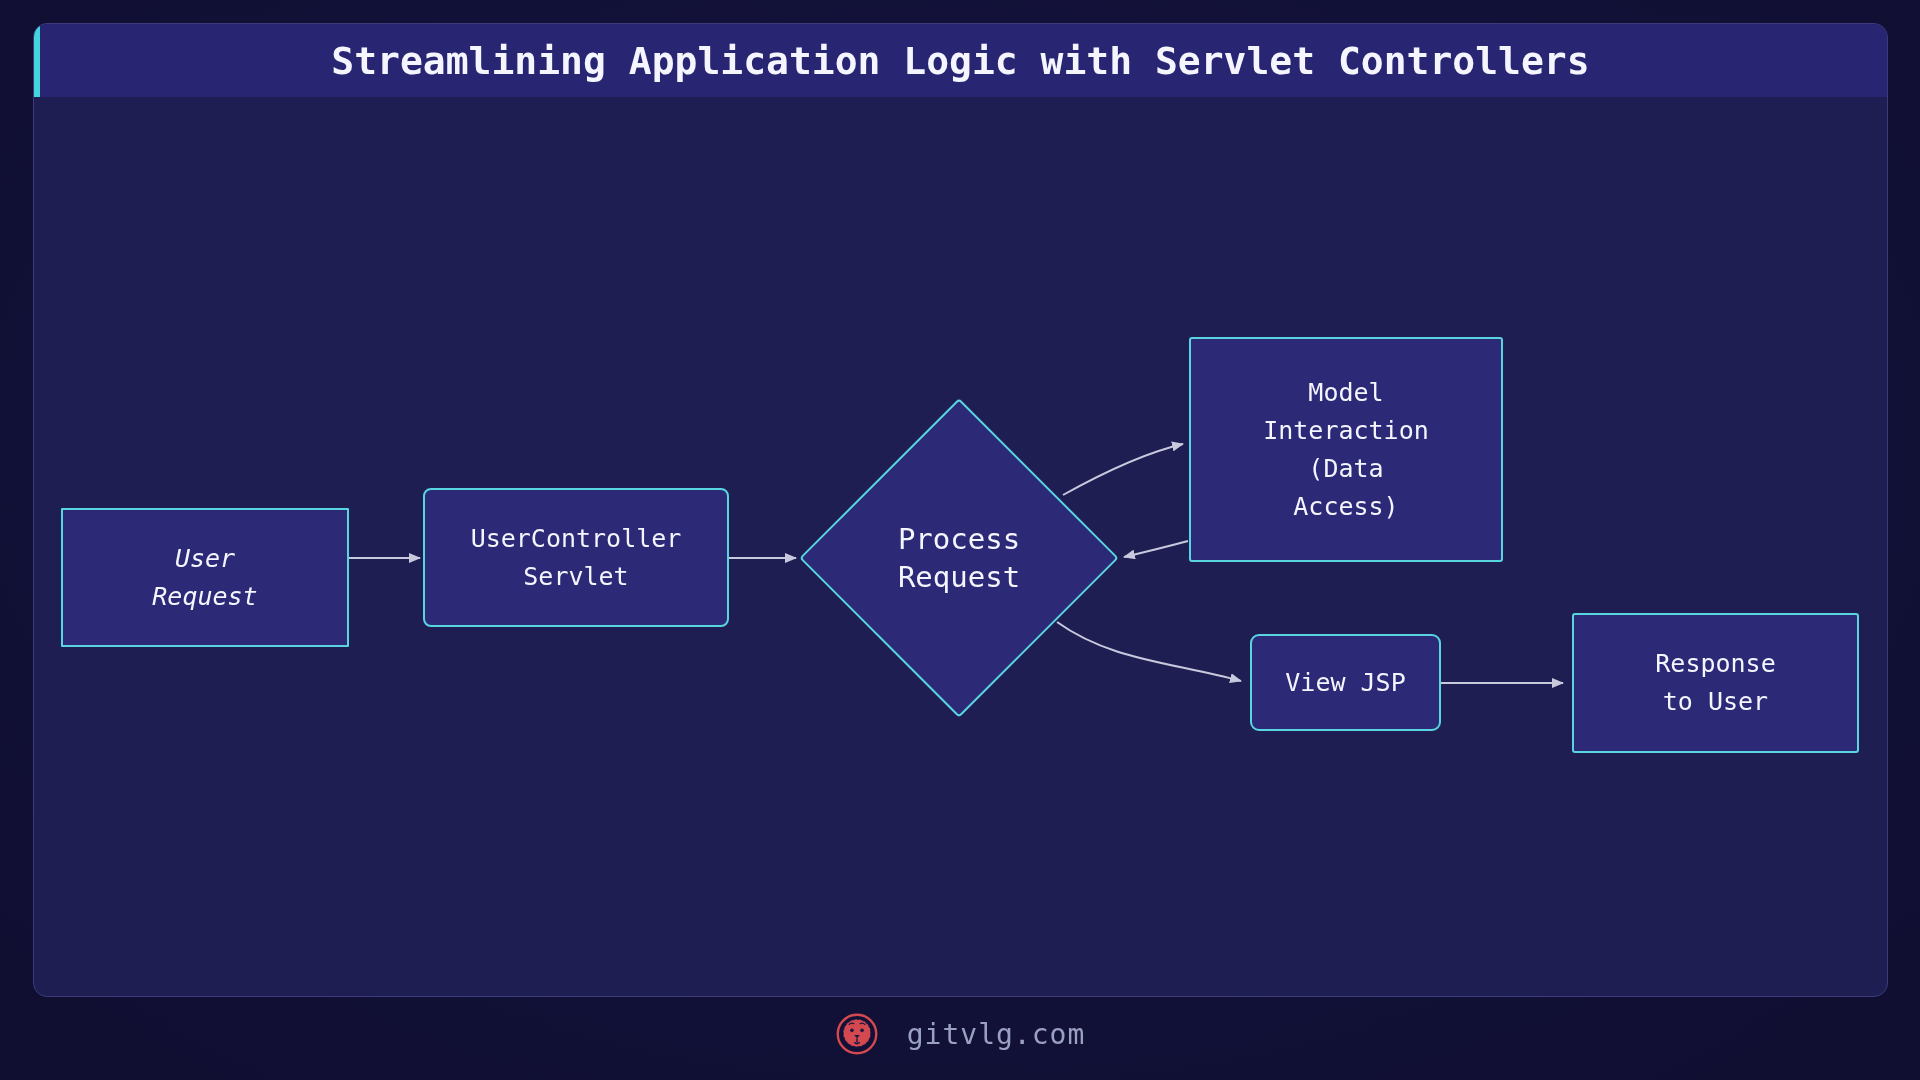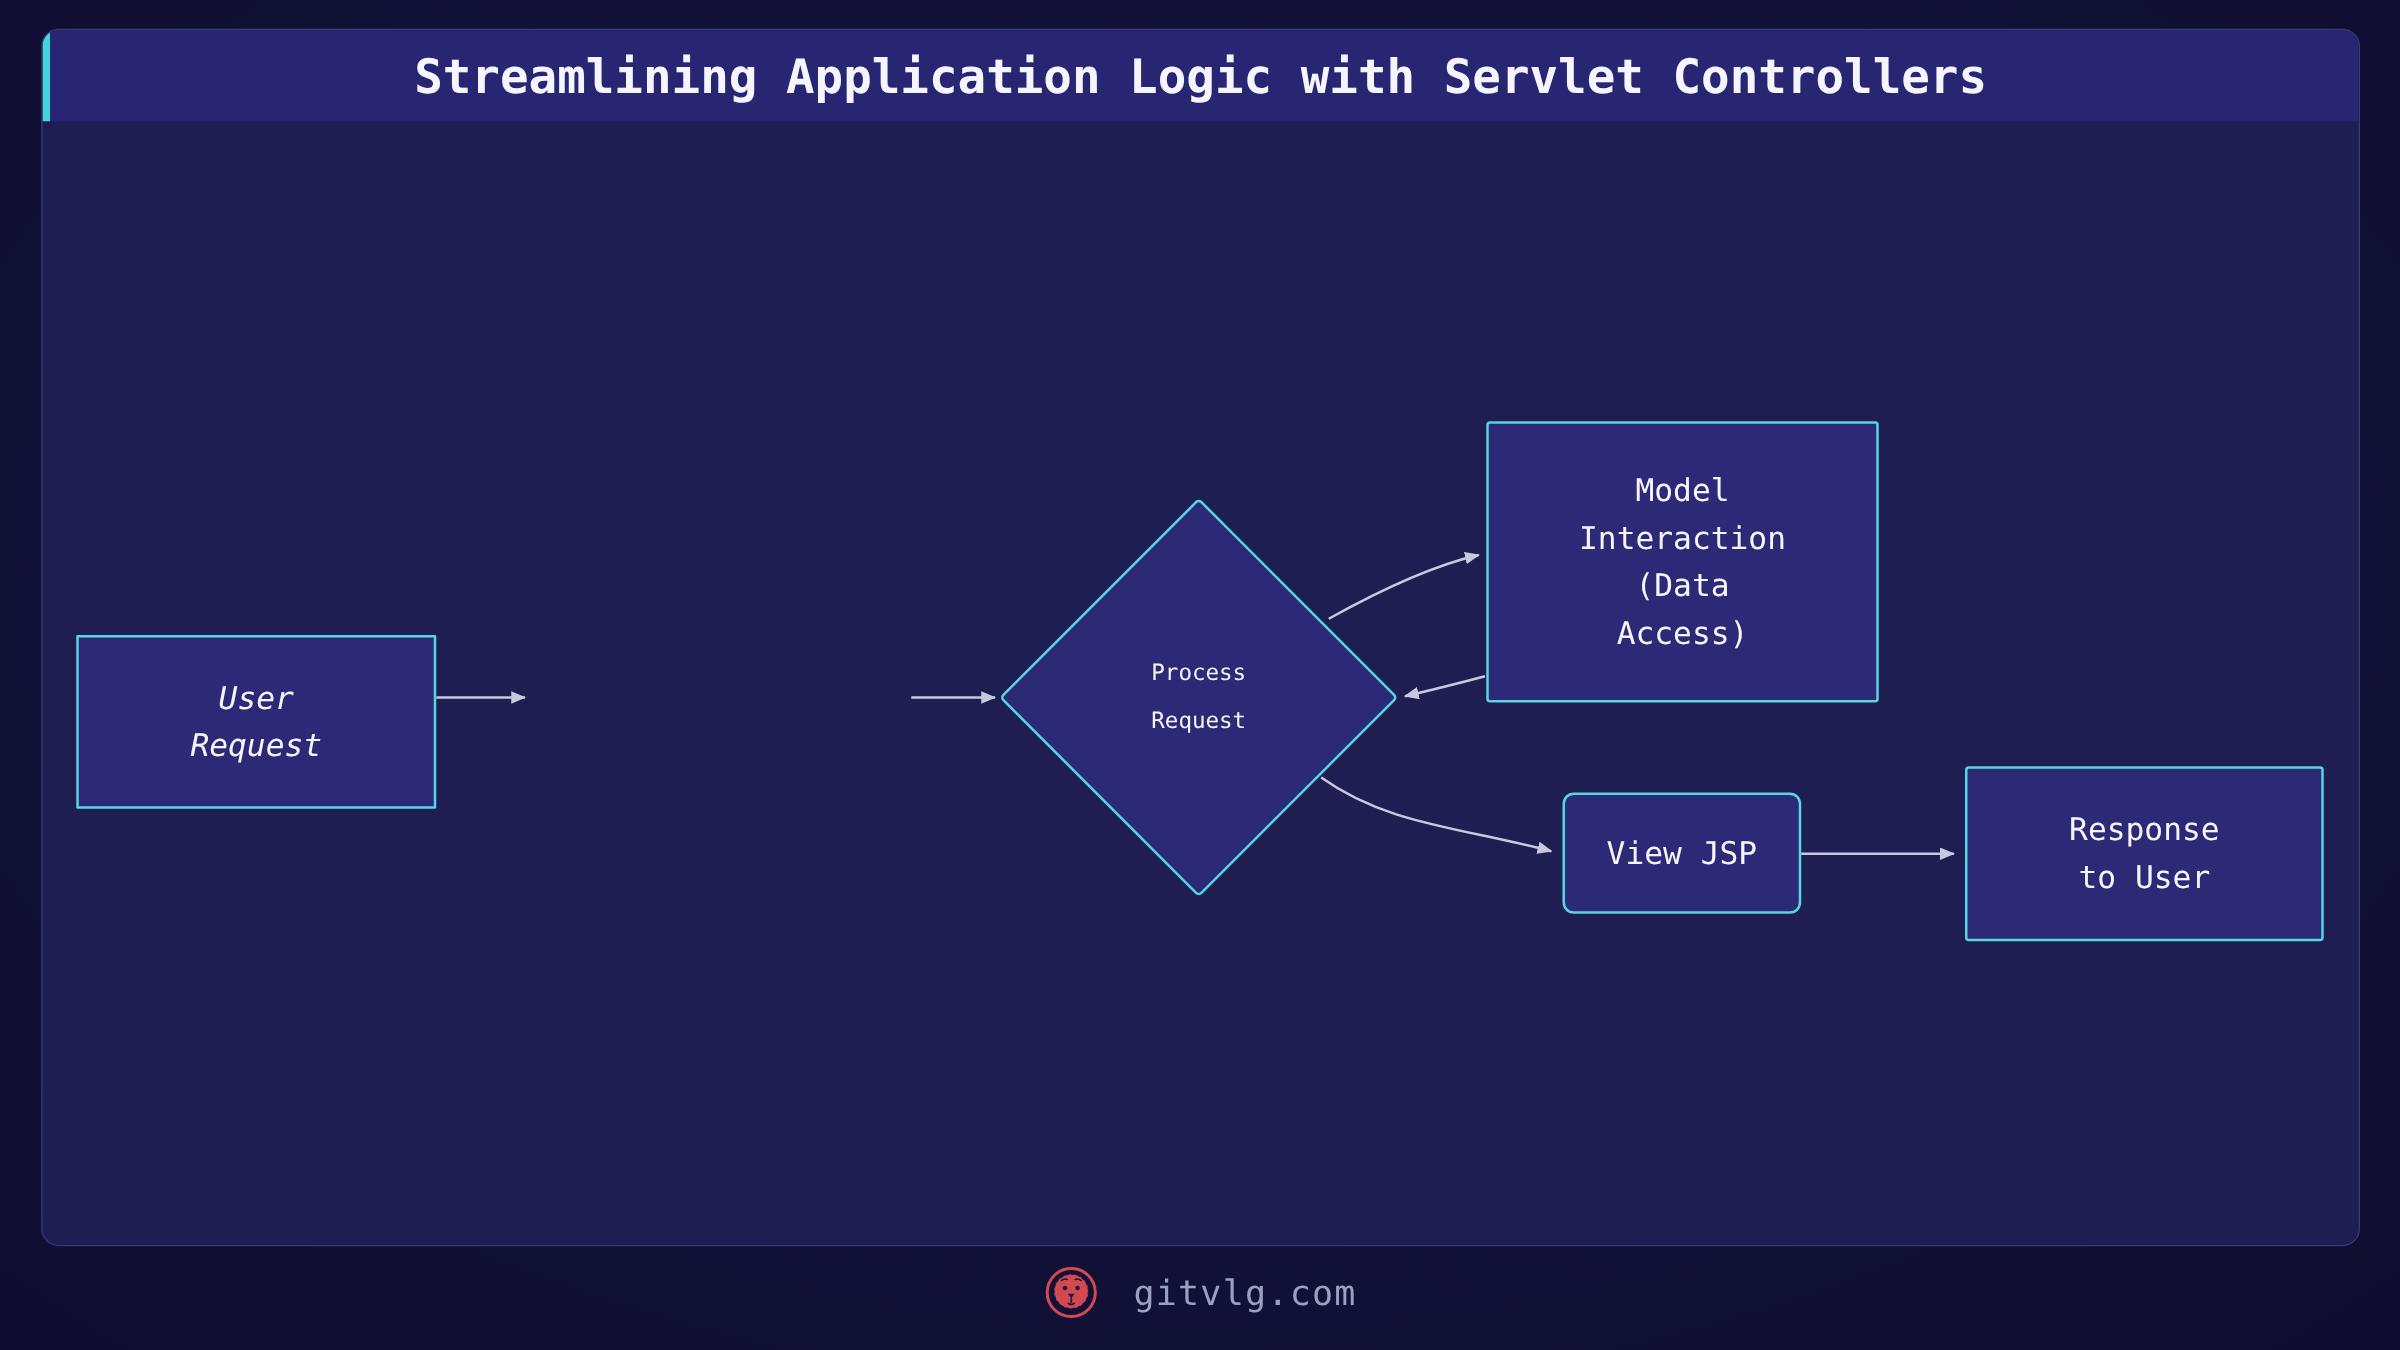--- a/index.html
+++ b/index.html
@@ -63,21 +63,21 @@
 
   .diamond-shape{
     position:absolute;z-index:3;left:846px;top:445px;width:226px;height:226px;
     background:var(--node-fill);
     border:2px solid var(--node-border);
     border-radius:4px;
     transform:rotate(45deg);
   }
   .diamond-label{
     position:absolute;z-index:4;left:839px;top:520px;width:240px;
-    color:var(--text);font-size:18px;line-height:38px;text-align:center;
+    color:var(--text);font-size:29px;line-height:38px;text-align:center;
   }
 
   
   .footer{
     position:absolute;left:0;top:1004px;width:1920px;height:60px;z-index:3;
     display:flex;align-items:center;justify-content:center;gap:28px;
   }
   .footer .brand{
     color:var(--footer-text);font-size:28px;letter-spacing:1px;white-space:nowrap;
   }
@@ -107,20 +107,24 @@
     <path class="edge" d="M 1188 541 Q 1158 549 1124 557" marker-end="url(#arrow)"></path>
     <path class="edge" d="M 1057 622 C 1110 660 1170 662 1241 681" marker-end="url(#arrow)"></path>
     <path class="edge" d="M 1441 683 L 1563 683" marker-end="url(#arrow)"></path>
   </svg>
 
   <div class="node" id="node-user-request">
     <span>User</span>
     <span>Request</span>
   </div>
 
+  <div class="node" id="node-usercontroller-servlet">
+    <span>UserController</span>
+    <span>Servlet</span>
+  </div>
 
   <div class="diamond-shape"></div>
   <div class="diamond-label">
     <span>Process</span><br>
     <span>Request</span>
   </div>
 
   <div class="node" id="node-model-interaction">
     <span>Model</span>
     <span>Interaction</span>

